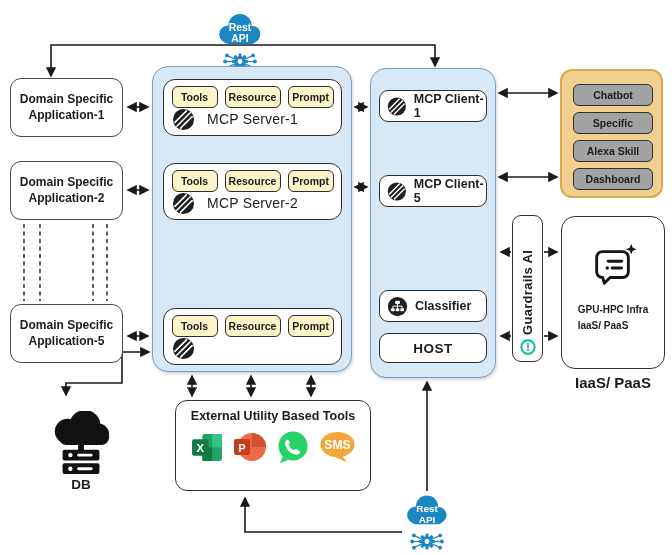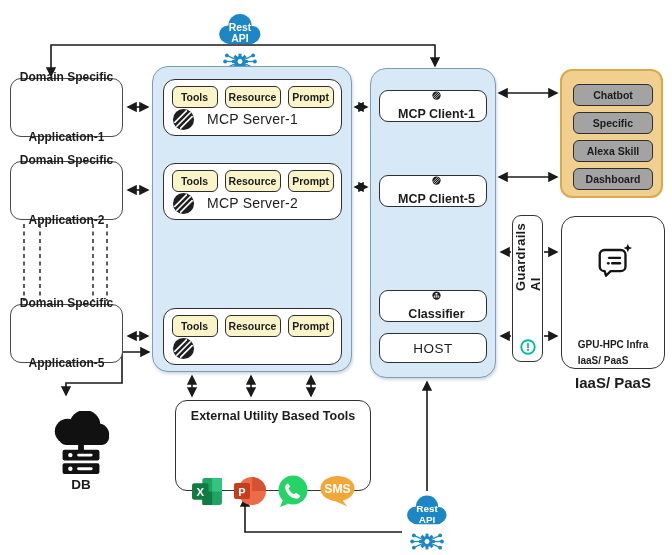--- a/index.html
+++ b/index.html
@@ -1,41 +1,41 @@
 <!DOCTYPE html>
 <html><head>
 <meta charset="utf-8">
 <style>
   html,body{margin:0;padding:0;background:#fff;}
   #canvas{position:relative;width:672px;height:555px;background:#fff;overflow:hidden;
           font-family:"Liberation Sans",sans-serif;color:#1c1c1c;padding-left:40px;}
   #wires{position:absolute;left:0;top:0;width:672px;height:555px;}
 
   
-  .wbox{position:absolute;background:#fff;border:1.7px solid #333;border-radius:10px;box-sizing:border-box;gap:44px;}
+  .wbox{position:absolute;background:#fff;border:1.7px solid #333;border-radius:10px;box-sizing:border-box;}
   .bluebox{position:absolute;background:#d7e9f6;border:1.8px solid #7d9db5;border-radius:16px;box-sizing:border-box;box-shadow:1px 2px 3px rgba(70,100,130,.25);}
 
   
   .app{left:10px;width:113px;height:59px;display:flex;flex-direction:column;align-items:center;justify-content:center;
        font-size:12px;font-weight:600;line-height:1.3;border-radius:11px;border-color:#4a4a4a;}
 
   
   .server{left:10px;width:179px;height:57px;border-radius:12px;border-color:#2e2e2e;}
   .chiprow{display:flex;justify-content:center;gap:7px;margin-top:6px;}
   .chip{background:#faf4c8;border:1.5px solid #2e2e2e;border-radius:6px;font-size:10.5px;font-weight:700;
         padding:4px 0;min-width:46px;text-align:center;box-sizing:border-box;}
   .chip.md{min-width:56px;}
   .servername{margin-top:3px;text-align:center;font-size:14px;font-weight:500;letter-spacing:.2px;}
   .mcpicon{position:absolute;left:8px;bottom:4px;width:23px;height:23px;}
 
   
   .clientbox{left:8px;width:108px;height:32px;border-radius:9px;border-color:#2e2e2e;
-             display:flex;align-items:center;gap:7px;padding-left:7px;font-size:12.5px;font-weight:600;flex-direction:column;}
+             display:flex;align-items:center;gap:7px;padding-left:7px;font-size:12.5px;font-weight:600;}
   .hostbox{left:8px;width:108px;height:30px;border-radius:9px;border-color:#2e2e2e;
-           display:flex;align-items:center;justify-content:center;font-size:13.5px;font-weight:400;letter-spacing:.5px;}
+           display:flex;align-items:center;justify-content:center;font-size:13.5px;font-weight:700;letter-spacing:.5px;}
 
   
   .channels{position:absolute;left:560px;top:69px;width:103px;height:129px;background:#f1cf8e;
             border:2px solid #d8a94e;border-radius:12px;box-sizing:border-box;}
   .channel{position:absolute;left:11px;width:80px;height:22px;background:#a3a3a3;border:1.5px solid #2e2e2e;border-radius:6px;
            display:flex;align-items:center;justify-content:center;font-size:10.5px;font-weight:700;box-sizing:border-box;}
 
   
   .guardrails{left:512px;top:215px;width:31px;height:147px;border-radius:9px;display:flex;flex-direction:column;
               align-items:center;justify-content:flex-end;padding-bottom:5px;}

